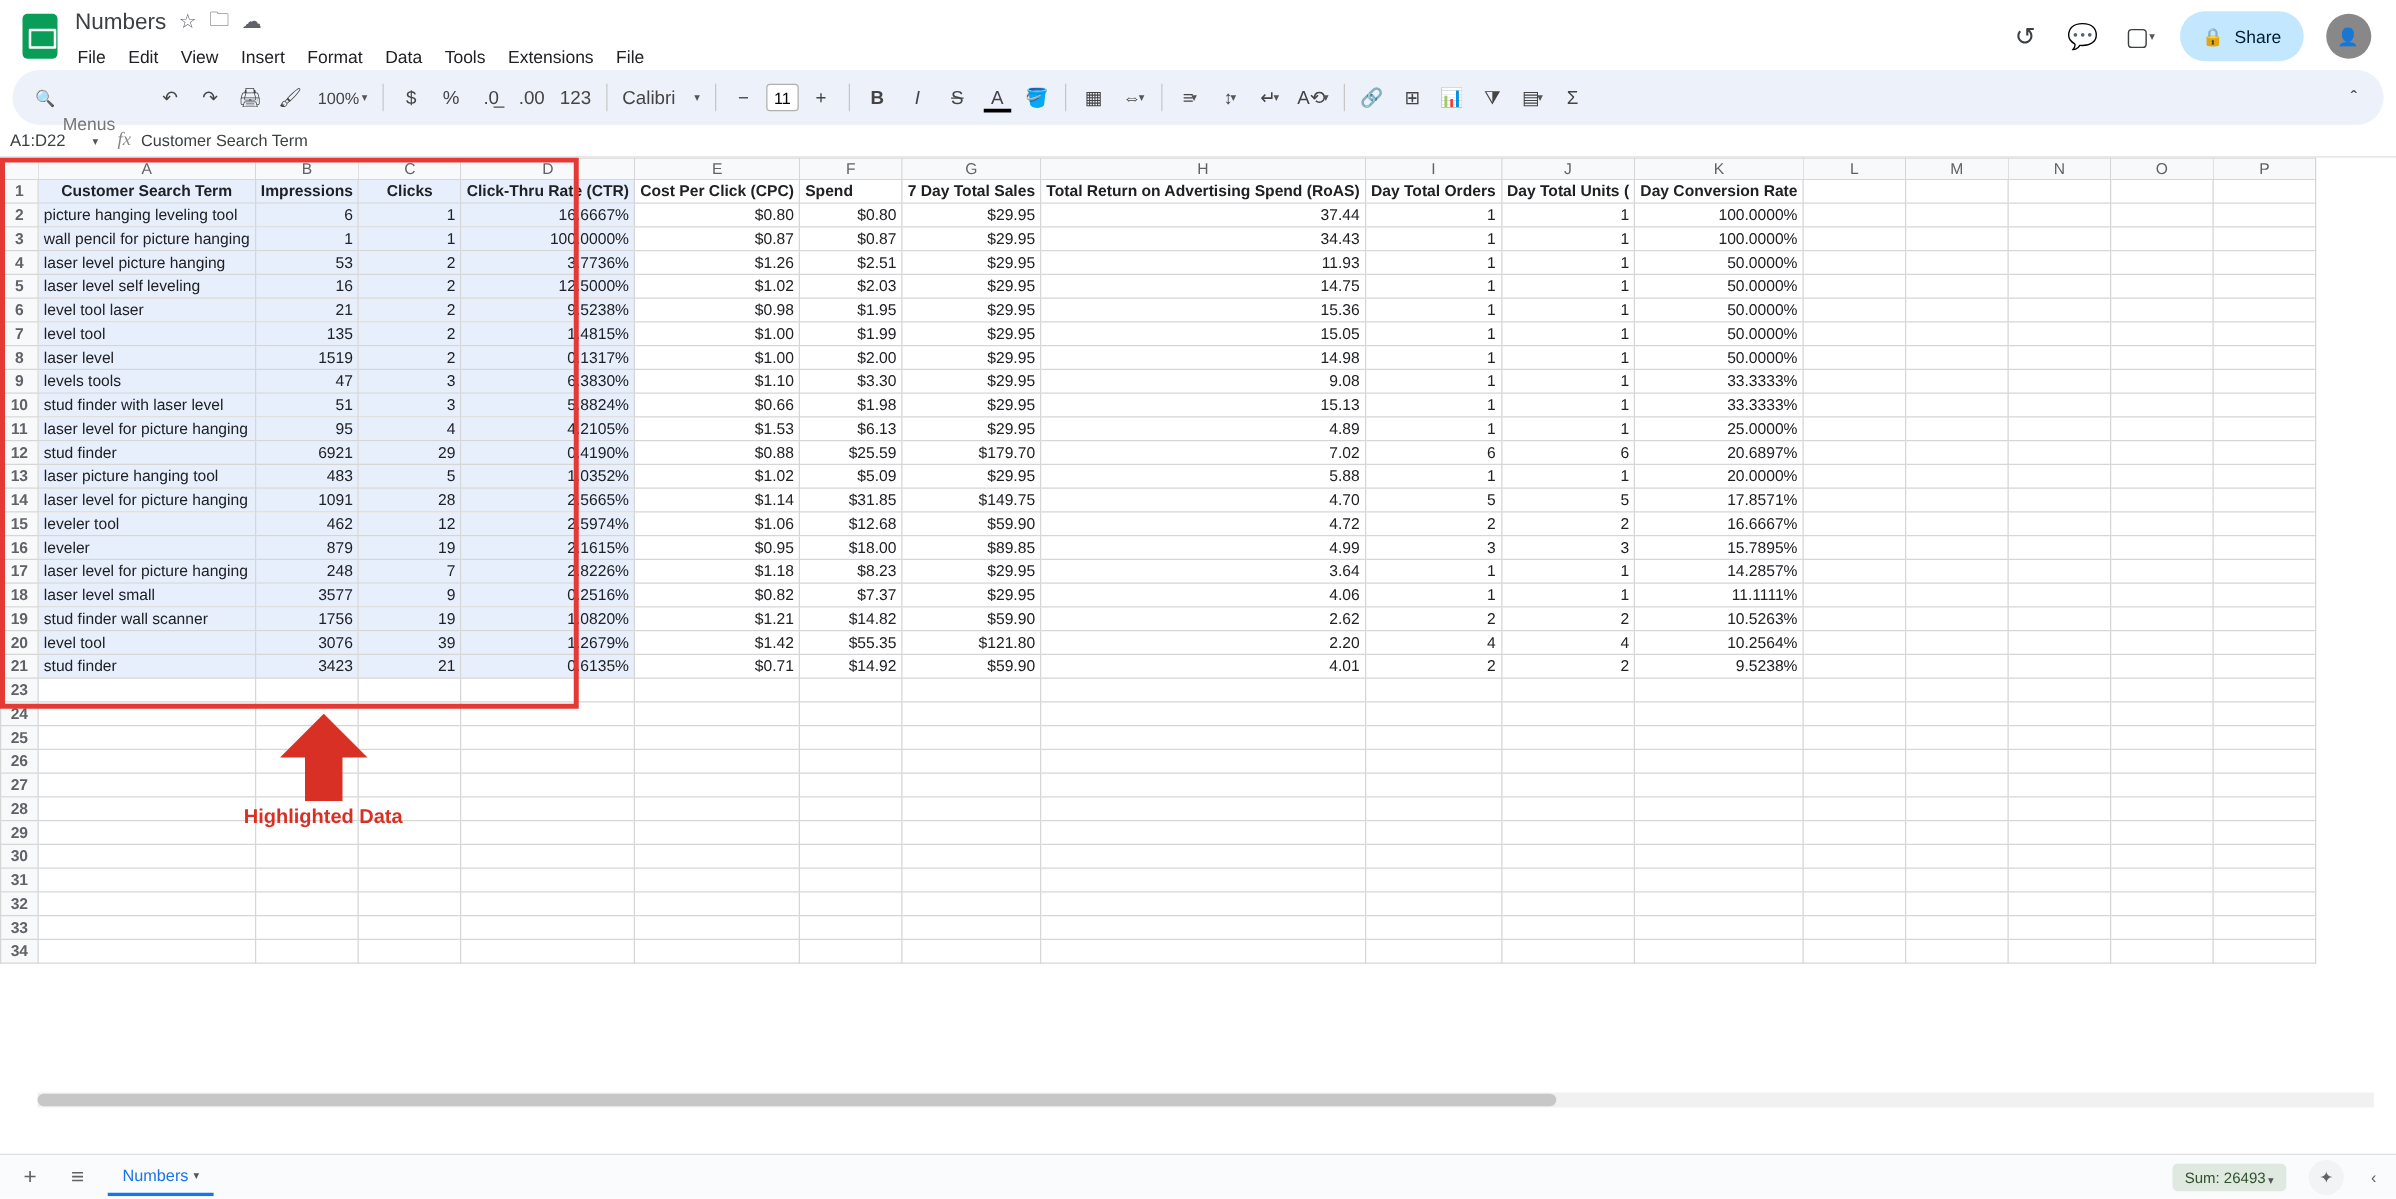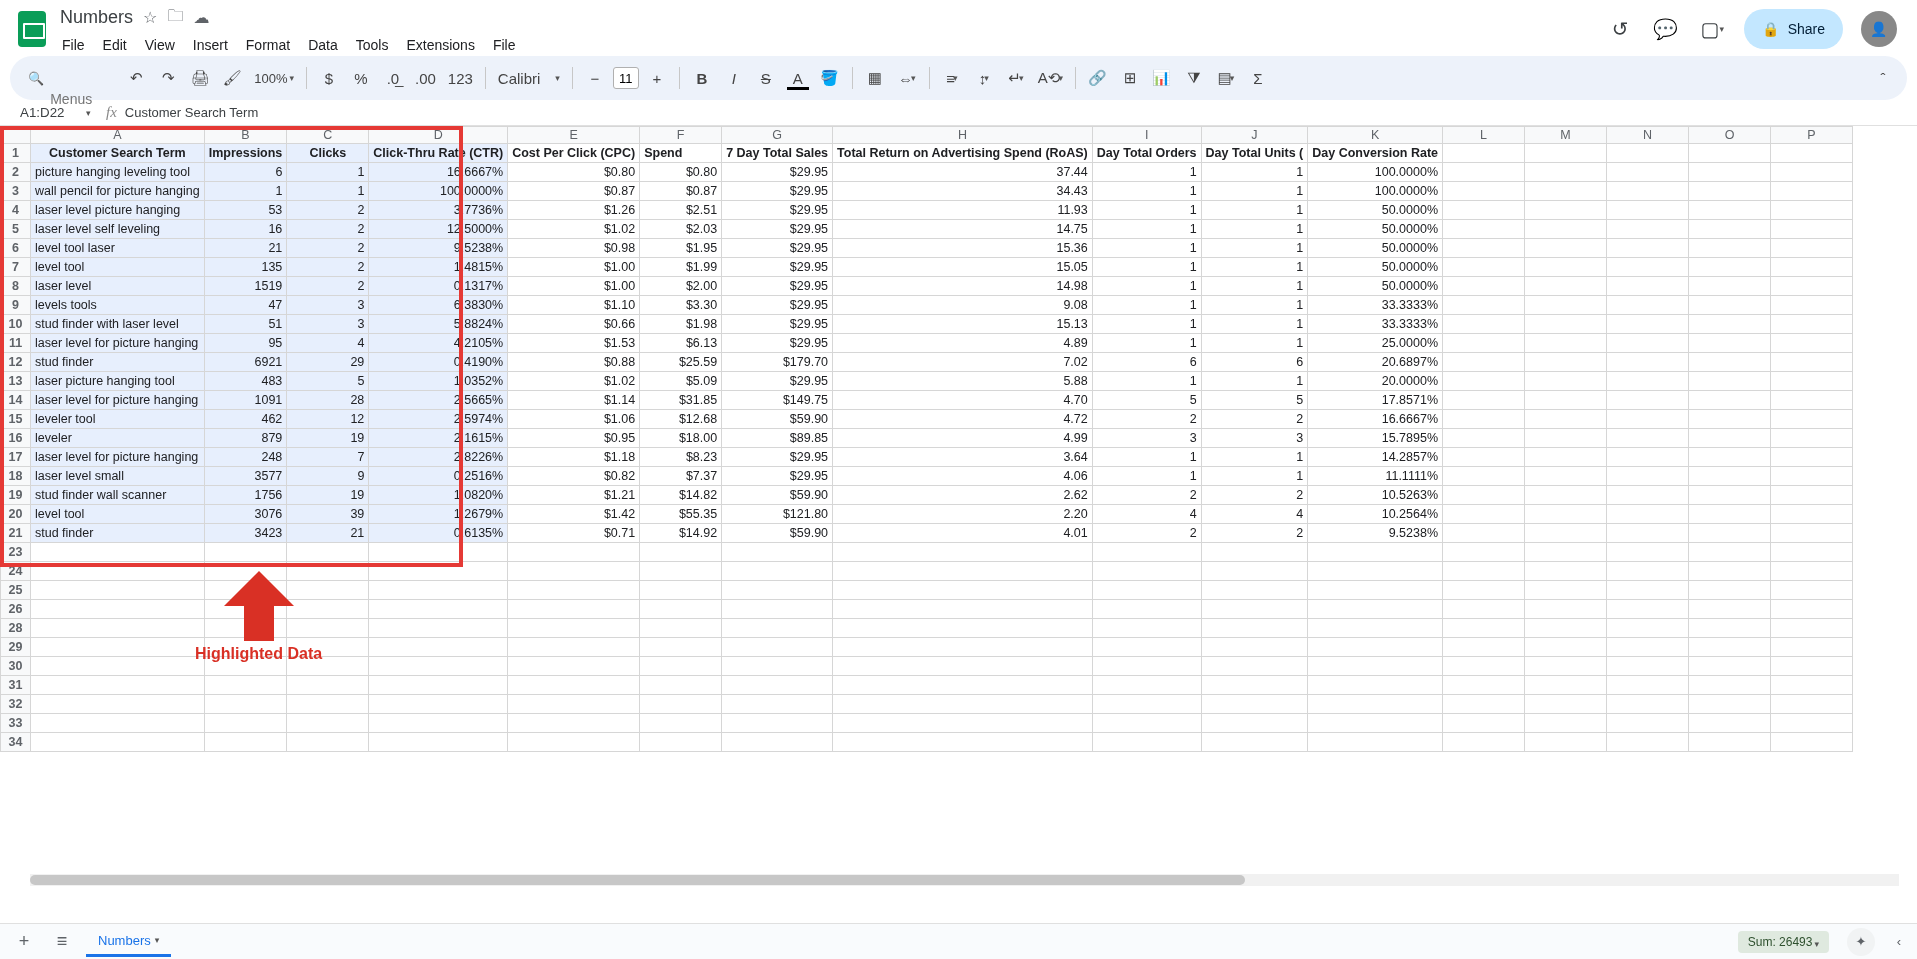--- a/index.html
+++ b/index.html
@@ -32,21 +32,21 @@
 .fontbox { display:flex; align-items:center; gap:6px; width:70px; justify-content:space-between; }
 .sizebox { display:flex; align-items:center; gap:4px; }
 .sizebox input { width:26px; height:22px; text-align:center; border:1px solid #b0b0b0; border-radius:3px; font-size:13px; }
 .textcolor { position:relative; }
 .textcolor::after { content:""; position:absolute; left:3px; right:3px; bottom:2px; height:3px; background:#000; }
 .fillcolor { position:relative; }
 .carety { font-size:9px; color:#555; margin-left:-2px; }
 .collapse { margin-left:auto; }
 
 
-.fxrow { display:flex; align-items:center; height:26px; border-bottom:1px solid #e0e0e0; padding:0 20px; gap:8px; font-size:13px; }
+.fxrow { display:flex; align-items:center; height:26px; border-bottom:1px solid #e0e0e0; padding:0 8px; gap:8px; font-size:13px; }
 .namebox { width:64px; color:#3c4043; border:none; outline:none; }
 .namebox-wrap { display:flex; align-items:center; gap:4px; width:78px; }
 .fx { font-style:italic; color:#888; font-family:serif; font-size:15px; }
 .fxval { color:#3c4043; }
 
 
 .gridwrap { position:relative; overflow:hidden; height:calc(959px - 52px - 48px - 26px - 36px); }
 table.grid { border-collapse:collapse; table-layout:fixed; }
 .grid th, .grid td { border:1px solid #d6d6d6; height:19px; font-size:12.5px; padding:0 4px; overflow:hidden; white-space:nowrap; }
 .grid thead th { background:#f8f9fa; color:#5f6368; font-weight:normal; text-align:center; height:17px; position:sticky; top:0; }
@@ -677,20 +677,39 @@
           <td class="txt"></td>
           <td class="txt"></td>
           <td class="txt"></td>
           <td class="txt"></td>
           <td class="txt"></td>
           <td class="txt"></td>
           <td class="txt"></td>
           <td class="txt"></td>
         </tr>
         <tr>
+          <th class="rowhead">27</th>
+          <td class="txt"></td>
+          <td class="txt"></td>
+          <td class="txt"></td>
+          <td class="txt"></td>
+          <td class="txt"></td>
+          <td class="txt"></td>
+          <td class="txt"></td>
+          <td class="txt"></td>
+          <td class="txt"></td>
+          <td class="txt"></td>
+          <td class="txt"></td>
+          <td class="txt"></td>
+          <td class="txt"></td>
+          <td class="txt"></td>
+          <td class="txt"></td>
+          <td class="txt"></td>
+        </tr>
+        <tr>
           <th class="rowhead">28</th>
           <td class="txt"></td>
           <td class="txt"></td>
           <td class="txt"></td>
           <td class="txt"></td>
           <td class="txt"></td>
           <td class="txt"></td>
           <td class="txt"></td>
           <td class="txt"></td>
           <td class="txt"></td>

